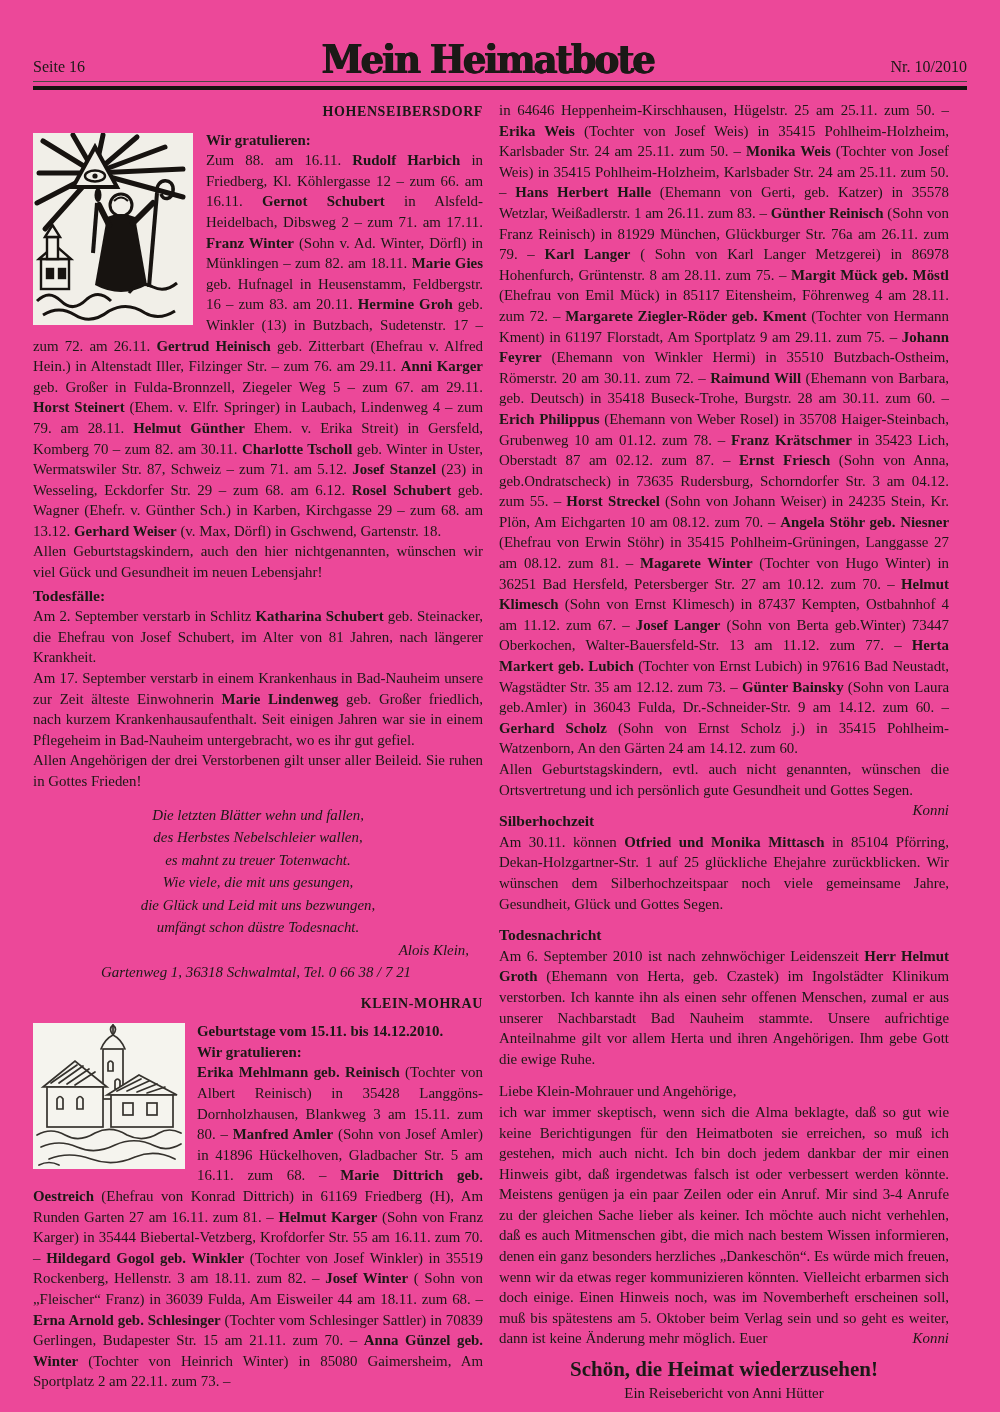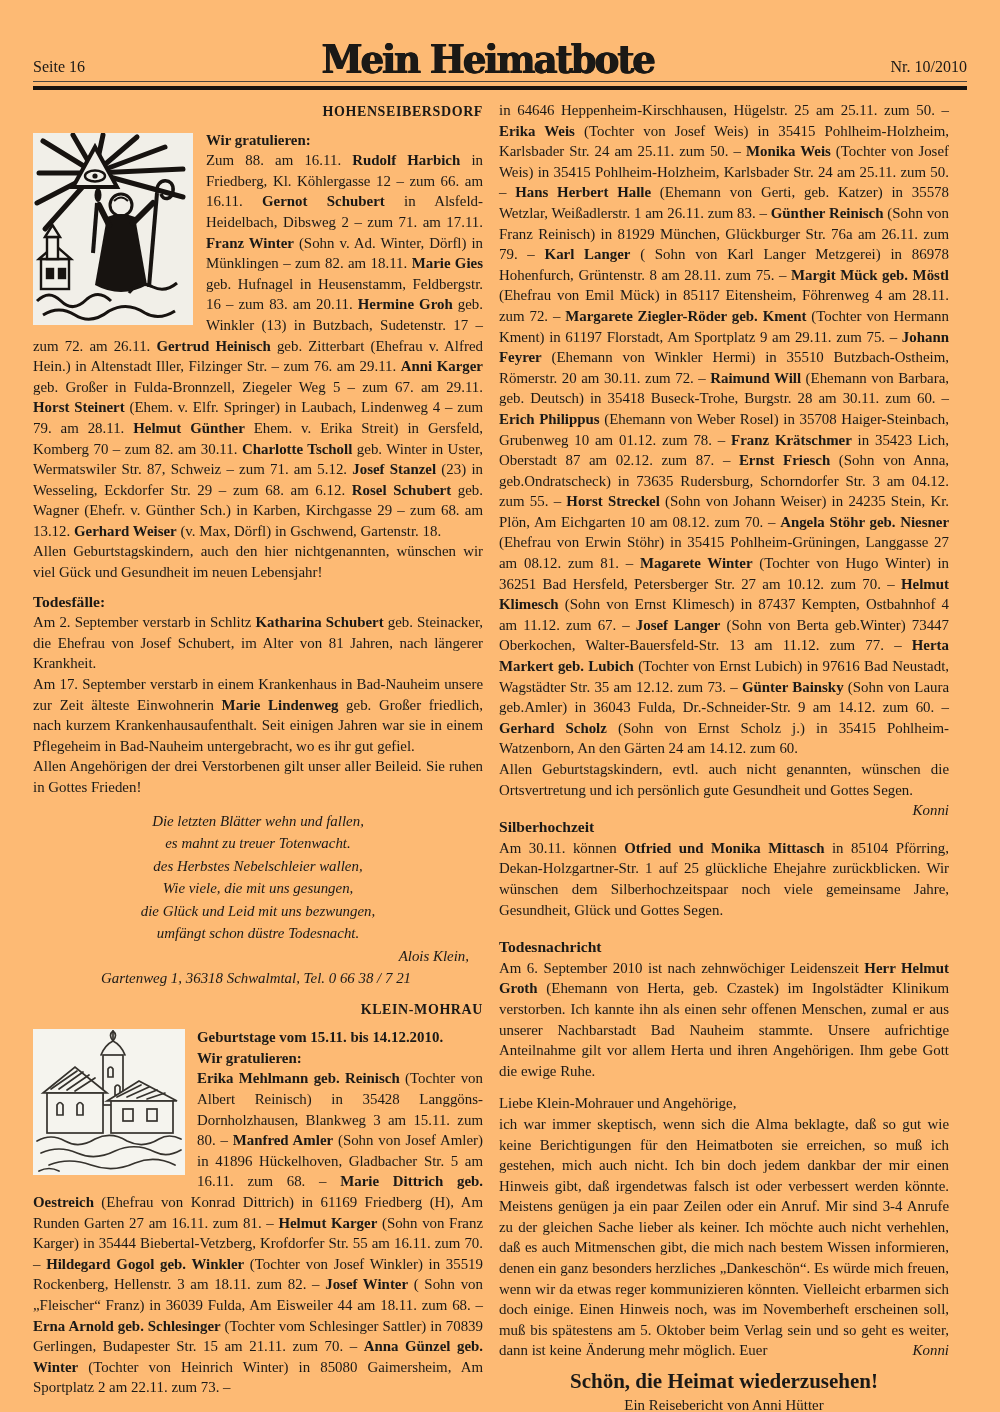--- a/index.html
+++ b/index.html
@@ -1,39 +1,39 @@
 <!DOCTYPE html>
 <html lang="de"><head>
 <meta charset="utf-8">
 <style>
   html,body{margin:0;padding:0;background:#cfcdc7;}
   .page{
     width:1000px;height:1412px;margin:0 auto;box-sizing:border-box;
-    background:#fdba74;color:#1b1916;overflow:hidden;position:relative;
+    background:#ec4899;color:#1b1916;overflow:hidden;position:relative;
     font-family:"Liberation Serif", serif;
     padding:30px 33px 0 33px;
   }
   
   .hdr{display:flex;align-items:flex-end;justify-content:space-between;height:48px;}
   .hdr .side{font-size:16px;padding-bottom:2px;}
   .masthead{
     font-family:"DejaVu Serif", serif;font-weight:bold;font-size:37px;line-height:1;
     letter-spacing:-2px;margin:0;transform:scaleY(1.08);
     text-shadow:0.6px 0 0 #1b1916, -0.6px 0 0 #1b1916;
   }
   .rule-thin{border-top:1.5px solid #4a4742;margin-top:3px;}
   .rule-thick{border-top:4px solid #161310;margin-top:4px;}
   
   .columns{display:flex;gap:16px;margin-top:10px;}
   .col{width:450px;font-size:14.9px;line-height:20.6px;text-align:justify;}
   p{margin:0;}
   .b{font-weight:bold;}
   .sig{float:right;font-style:italic;}
   .sect-title{font-size:14px;font-weight:bold;text-align:right;letter-spacing:.6px;margin:2px 0 7px;}
-  .sub-h{font-size:15.6px;font-weight:bold;margin:9px 0 0;}
+  .sub-h{font-size:15.6px;font-weight:bold;margin:3px 0 0;}
   .boldline{font-weight:bold;}
   .gap-s{height:8px;}
   .gap-m{height:12px;}
   
   .img1{float:left;margin:3px 13px 3px 0;}
   .img2{float:left;margin:2px 12px 2px 0;}
   .flow::after{content:"";display:block;clear:both;}
   
   .poem{font-style:italic;text-align:center;line-height:22.5px;margin:12px 0 10px;}
   .poem-author{text-align:right;padding-right:14px;}
@@ -119,22 +119,22 @@
 
       <p>Allen Geburtstagskindern, auch den hier nichtgenannten, wünschen wir viel Gück und Gesundheit im neuen Lebensjahr!</p>
 
       <h3 class="sub-h">Todesfälle:</h3>
       <p><span>Am 2. September verstarb in Schlitz </span><span class="b">Katharina Schubert</span><span> geb. Steinacker, die Ehefrau von Josef Schubert, im Alter von 81 Jahren, nach längerer Krankheit.</span></p>
       <p><span>Am 17. September verstarb in einem Krankenhaus in Bad-Nauheim unsere zur Zeit älteste Einwohnerin </span><span class="b">Marie Lindenweg</span><span> geb. Großer friedlich, nach kurzem Krankenhausaufenthalt. Seit einigen Jahren war sie in einem Pflegeheim in Bad-Nauheim untergebracht, wo es ihr gut gefiel.</span></p>
       <p>Allen Angehörigen der drei Verstorbenen gilt unser aller Beileid. Sie ruhen in Gottes Frieden!</p>
 
       <div class="poem">
         <div>Die letzten Blätter wehn und fallen,</div>
+        <div>des Herbstes Nebelschleier wallen,</div>
         <div>es mahnt zu treuer Totenwacht.</div>
-        <div>des Herbstes Nebelschleier wallen,</div>
         <div>Wie viele, die mit uns gesungen,</div>
         <div>die Glück und Leid mit uns bezwungen,</div>
         <div>umfängt schon düstre Todesnacht.</div>
         <div class="poem-author">Alois Klein,</div>
         <div class="poem-address">Gartenweg 1, 36318 Schwalmtal, Tel. 0 66 38 / 7 21</div>
       </div>
 
       <h2 class="sect-title">KLEIN-MOHRAU</h2>
 
       <div class="flow">

